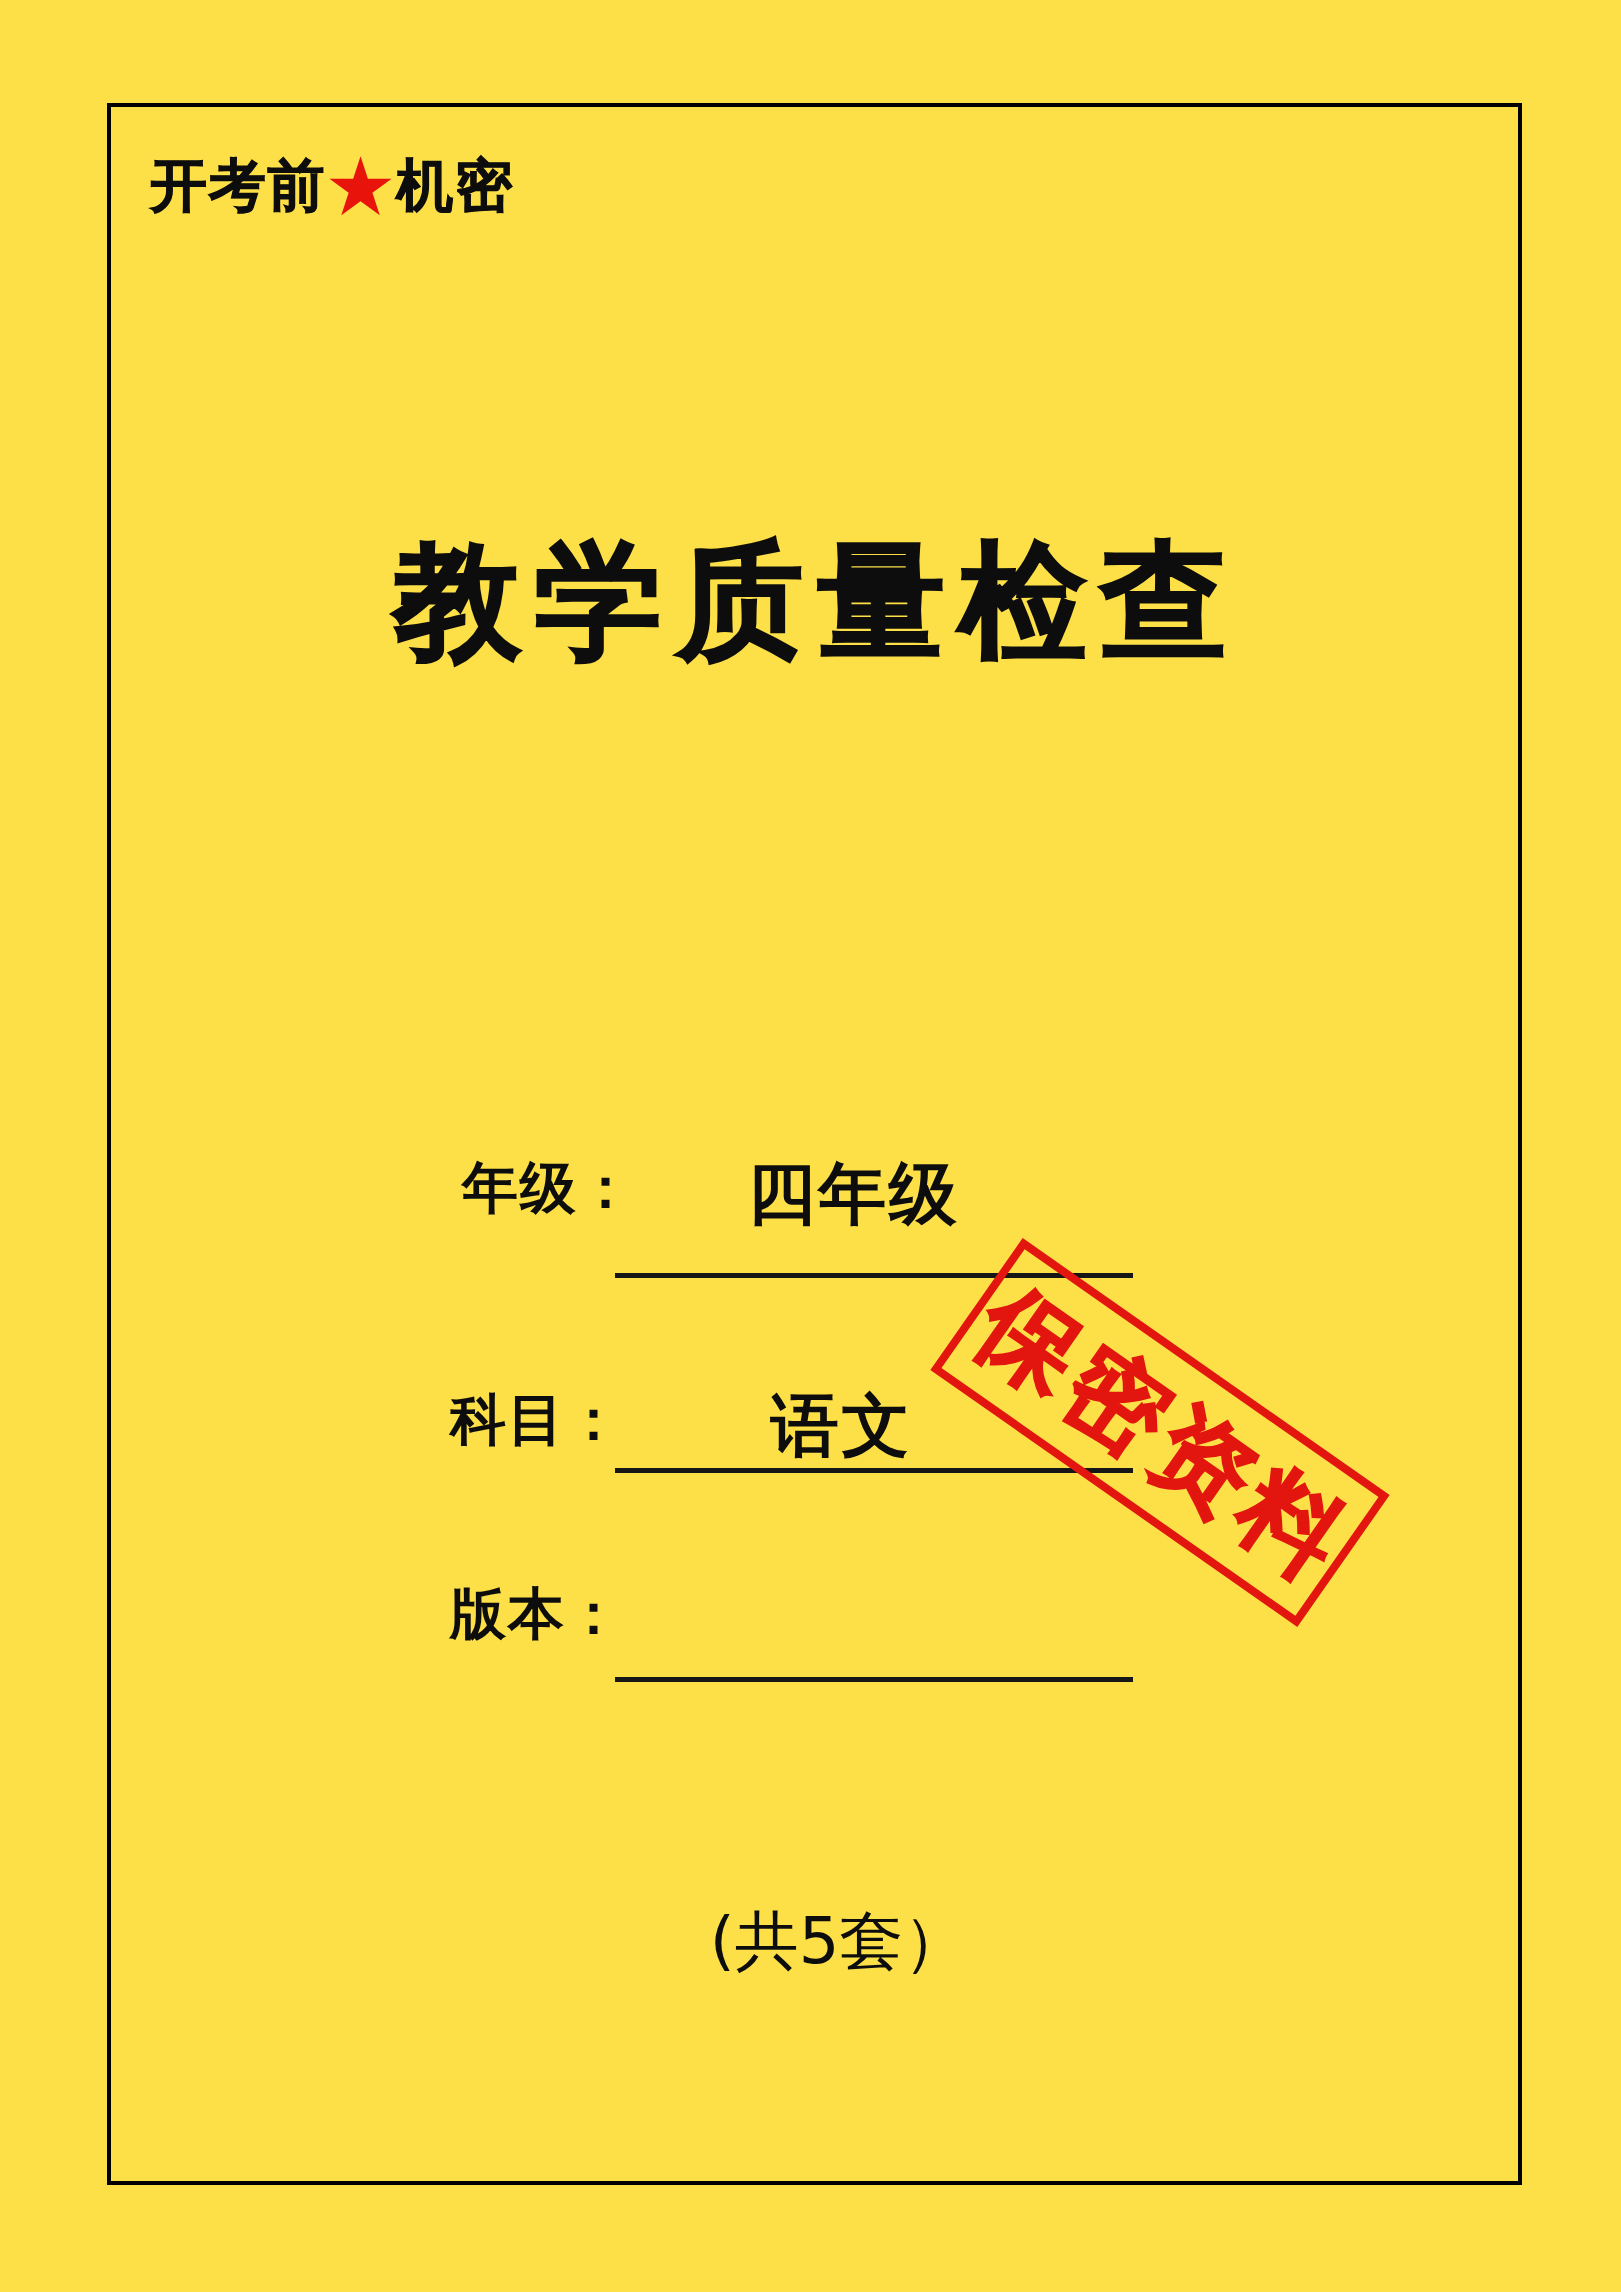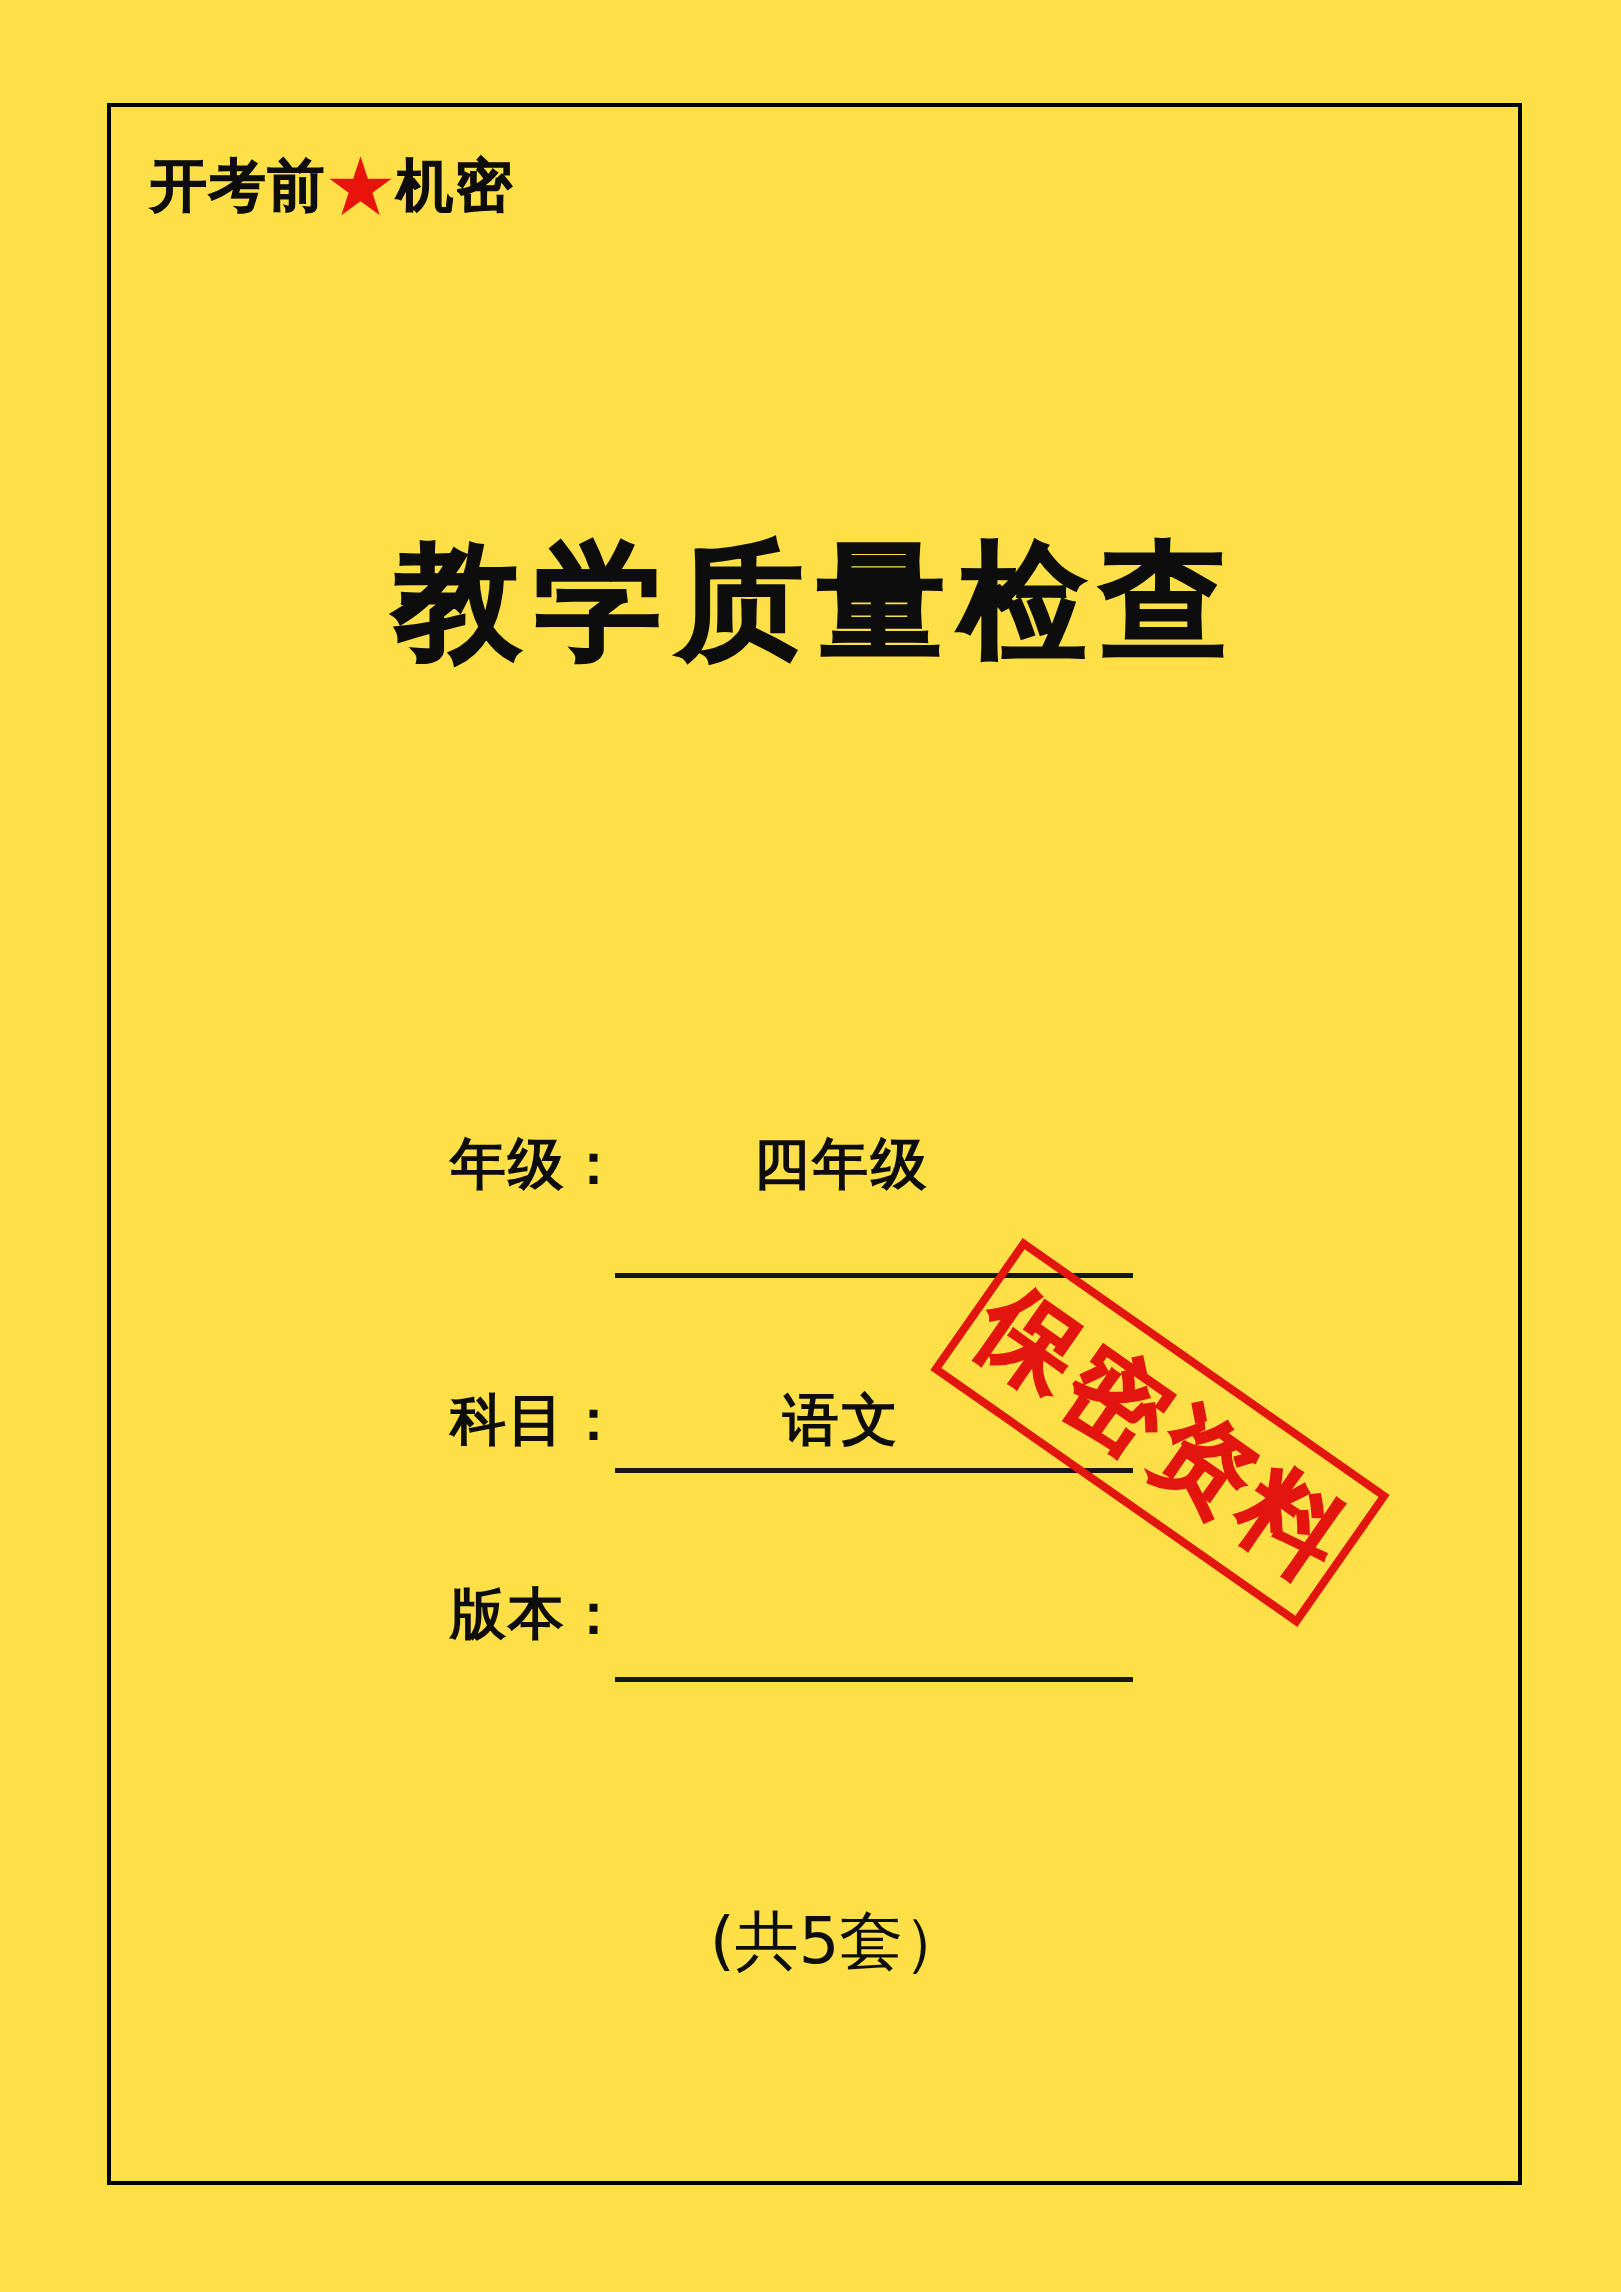--- a/index.html
+++ b/index.html
@@ -89,34 +89,34 @@
     font-weight: 700;
     line-height: 1;
     letter-spacing: 1.8px;
     white-space: nowrap;
   }
   .form-value {
     position: absolute;
     left: 582px;
     width: 519px;
     text-align: center;
-    font-size: 56px;
+    font-size: 68px;
     font-weight: 700;
     line-height: 1;
     letter-spacing: 2.7px;
     white-space: nowrap;
   }
   .form-underline {
     position: absolute;
     left: 615px;
     width: 518px;
     height: 4.5px;
     background: #161616;
   }
-  .row1-label, .row1-value { top: 1136px; }
+  .row1-label, .row1-value { top: 1160px; margin-left: 12px; }
   .row1-line { top: 1273px; }
   .row2-label, .row2-value { top: 1392px; }
   .row2-line { top: 1468px; }
   .row3-label, .row3-value { top: 1586px; }
   .row3-line { top: 1677px; }
   .stamp {
     position: absolute;
     left: 936px;
     top: 1352px;
     width: 448px;

